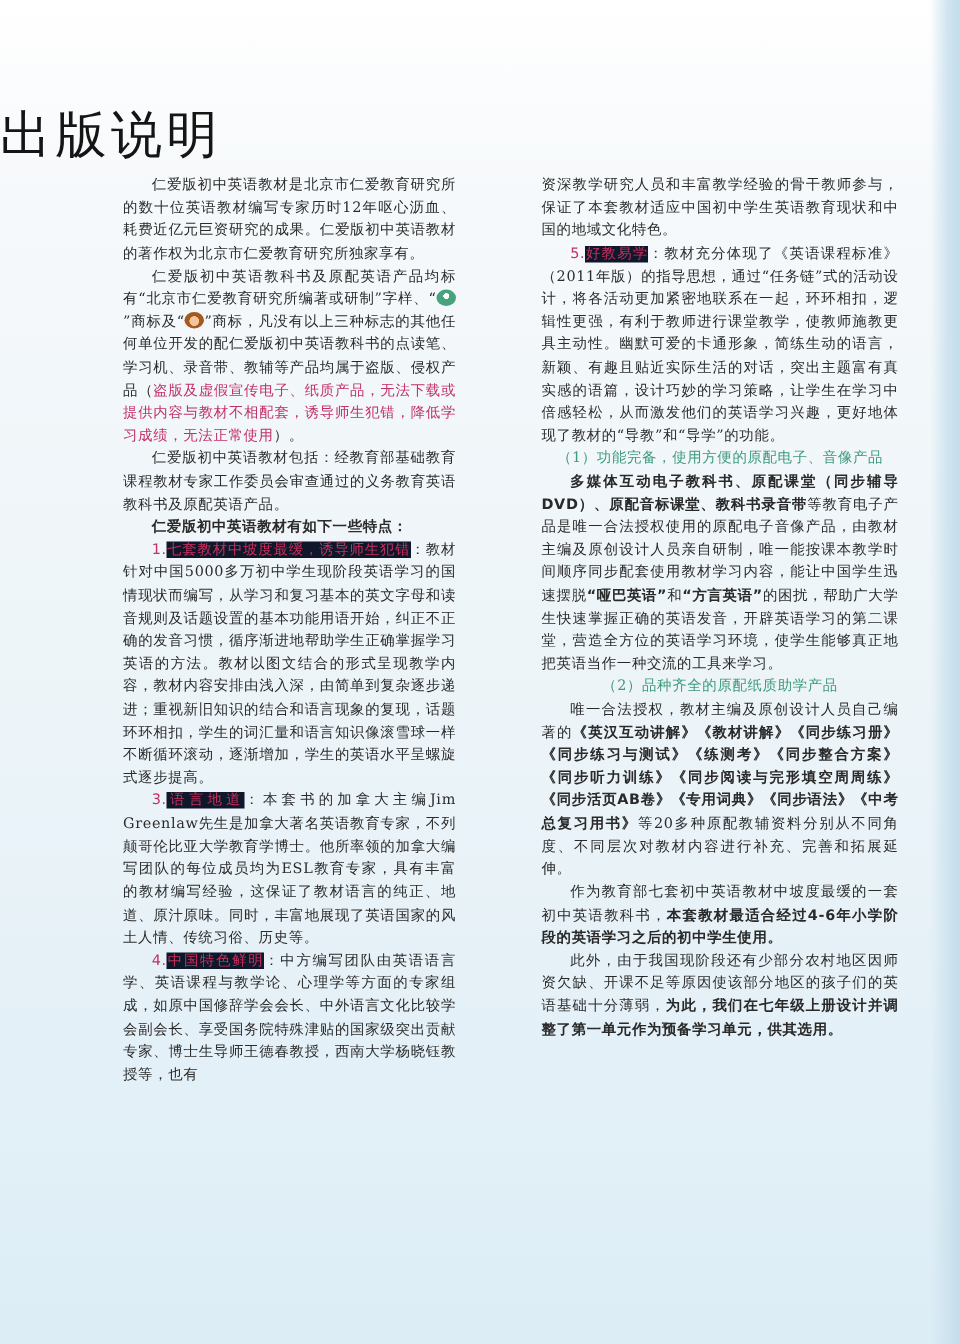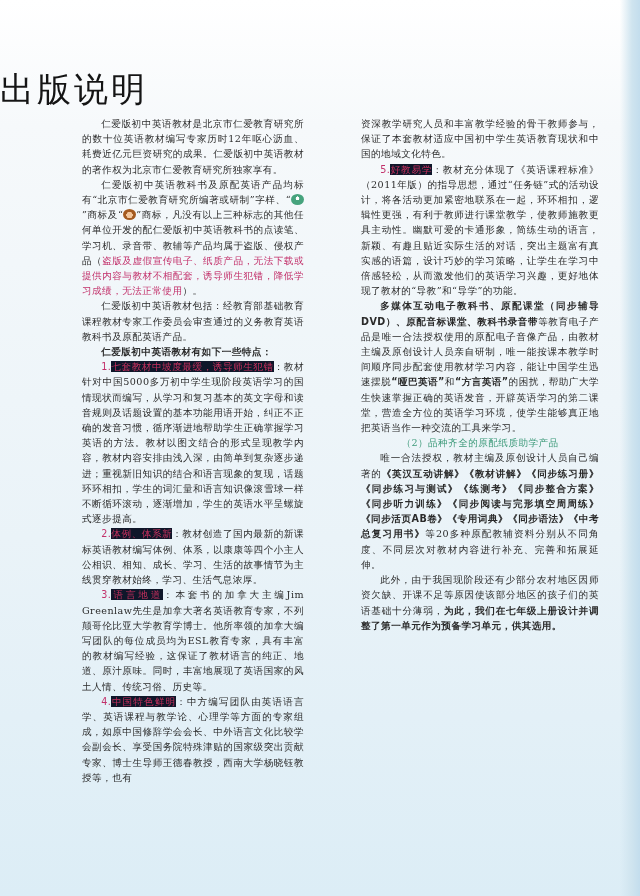--- a/index.html
+++ b/index.html
@@ -33,25 +33,26 @@
 <div class="right-strip"></div>
 
 <h1 class="title">出版说明</h1>
 
 <div class="col col-left">
   <p class="ind">仁爱版初中英语教材是北京市仁爱教育研究所的数十位英语教材编写专家历时12年呕心沥血、耗费近亿元巨资研究的成果。仁爱版初中英语教材的著作权为北京市仁爱教育研究所独家享有。</p>
   <p class="ind"><span>仁爱版初中英语教科书及原配英语产品均标有“北京市仁爱教育研究所编著或研制”字样、“</span><span class="logo logo-green"></span><span>”商标及“</span><span class="logo logo-face"></span><span>”商标，凡没有以上三种标志的其他任何单位开发的配仁爱版初中英语教科书的点读笔、学习机、录音带、教辅等产品均属于盗版、侵权产品（</span><span class="red">盗版及虚假宣传电子、纸质产品，无法下载或提供内容与教材不相配套，诱导师生犯错，降低学习成绩，无法正常使用</span><span>）。</span></p>
   <p class="ind">仁爱版初中英语教材包括：经教育部基础教育课程教材专家工作委员会审查通过的义务教育英语教科书及原配英语产品。</p>
   <p class="ind hd">仁爱版初中英语教材有如下一些特点：</p>
   <p class="ind"><span class="red sans">1.</span><span class="redhl">七套教材中坡度最缓，诱导师生犯错</span><span>：教材针对中国5000多万初中学生现阶段英语学习的国情现状而编写，从学习和复习基本的英文字母和读音规则及话题设置的基本功能用语开始，纠正不正确的发音习惯，循序渐进地帮助学生正确掌握学习英语的方法。教材以图文结合的形式呈现教学内容，教材内容安排由浅入深，由简单到复杂逐步递进；重视新旧知识的结合和语言现象的复现，话题环环相扣，学生的词汇量和语言知识像滚雪球一样不断循环滚动，逐渐增加，学生的英语水平呈螺旋式逐步提高。</span></p>
-  <p class="ind"><span class="red sans">2.</span><span class="redhl">体例、体系新</span><span>：教材创造了国内最新的新课标英语教材编写体例、体系，以康康等四个小主人公相识、相知、成长、学习、生活的故事情节为主线贯穿教材始终，学习、生活气息浓厚。</span></p>
   <p class="ind"><span class="red sans">3.</span><span class="redhl">语言地道</span><span>：本套书的加拿大主编Jim Greenlaw先生是加拿大著名英语教育专家，不列颠哥伦比亚大学教育学博士。他所率领的加拿大编写团队的每位成员均为ESL教育专家，具有丰富的教材编写经验，这保证了教材语言的纯正、地道、原汁原味。同时，丰富地展现了英语国家的风土人情、传统习俗、历史等。</span></p>
   <p class="ind"><span class="red sans">4.</span><span class="redhl">中国特色鲜明</span><span>：中方编写团队由英语语言学、英语课程与教学论、心理学等方面的专家组成，如原中国修辞学会会长、中外语言文化比较学会副会长、享受国务院特殊津贴的国家级突出贡献专家、博士生导师王德春教授，西南大学杨晓钰教授等，也有</span></p>
 </div>
 
 <div class="col col-right">
   <p>资深教学研究人员和丰富教学经验的骨干教师参与，保证了本套教材适应中国初中学生英语教育现状和中国的地域文化特色。</p>
   <p class="ind"><span class="red sans">5.</span><span class="redhl">好教易学</span><span>：教材充分体现了《英语课程标准》（2011年版）的指导思想，通过“任务链”式的活动设计，将各活动更加紧密地联系在一起，环环相扣，逻辑性更强，有利于教师进行课堂教学，使教师施教更具主动性。幽默可爱的卡通形象，简练生动的语言，新颖、有趣且贴近实际生活的对话，突出主题富有真实感的语篇，设计巧妙的学习策略，让学生在学习中倍感轻松，从而激发他们的英语学习兴趣，更好地体现了教材的“导教”和“导学”的功能。</span></p>
+  <p class="sub green">（1）功能完备，使用方便的原配电子、音像产品</p>
   <p class="ind"><span class="bold">多媒体互动电子教科书、原配课堂（同步辅导DVD）、原配音标课堂、教科书录音带</span><span>等教育电子产品是唯一合法授权使用的原配电子音像产品，由教材主编及原创设计人员亲自研制，唯一能按课本教学时间顺序同步配套使用教材学习内容，能让中国学生迅速摆脱</span><span class="bold">“哑巴英语”</span><span>和</span><span class="bold">“方言英语”</span><span>的困扰，帮助广大学生快速掌握正确的英语发音，开辟英语学习的第二课堂，营造全方位的英语学习环境，使学生能够真正地把英语当作一种交流的工具来学习。</span></p>
   <p class="sub green">（2）品种齐全的原配纸质助学产品</p>
   <p class="ind"><span>唯一合法授权，教材主编及原创设计人员自己编著的</span><span class="bold">《英汉互动讲解》《教材讲解》《同步练习册》《同步练习与测试》《练测考》《同步整合方案》《同步听力训练》《同步阅读与完形填空周周练》《同步活页AB卷》《专用词典》《同步语法》《中考总复习用书》</span><span>等20多种原配教辅资料分别从不同角度、不同层次对教材内容进行补充、完善和拓展延伸。</span></p>
+  <p class="ind"><span>作为教育部七套初中英语教材中坡度最缓的一套初中英语教科书，</span><span class="bold">本套教材最适合经过4-6年小学阶段的英语学习之后的初中学生使用。</span></p>
   <p class="ind"><span>此外，由于我国现阶段还有少部分农村地区因师资欠缺、开课不足等原因使该部分地区的孩子们的英语基础十分薄弱，</span><span class="bold">为此，我们在七年级上册设计并调整了第一单元作为预备学习单元，供其选用。</span></p>
 </div>
 
 </body></html>

